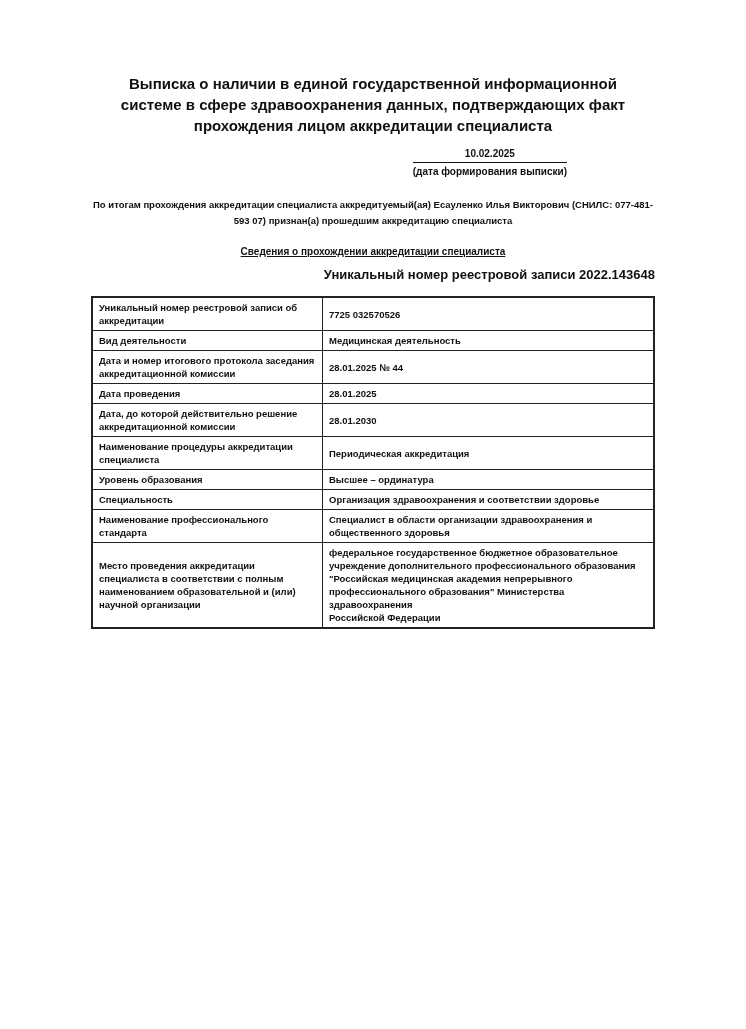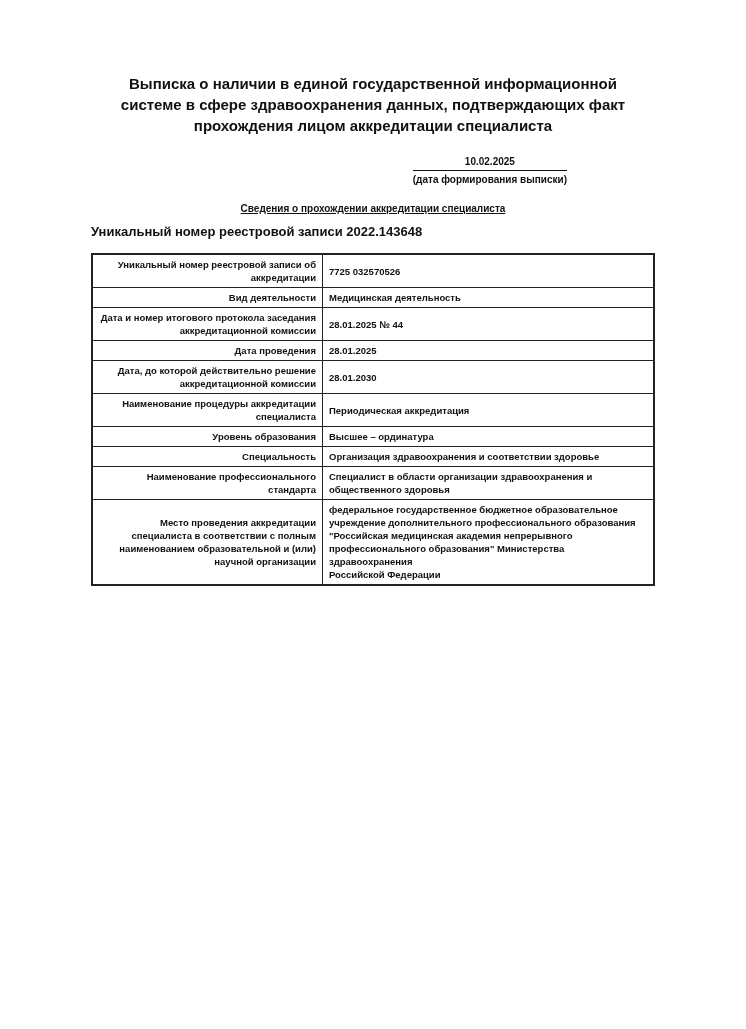--- a/index.html
+++ b/index.html
@@ -21,21 +21,21 @@
   }
   .doc-title {
     margin-top: 73px;
     text-align: center;
     font-size: 15px;
     line-height: 21px;
     white-space: pre-line;
   }
   .date-block {
     width: max-content;
-    margin: 20px 88px 0 auto;
+    margin: 12px 88px 0 auto;
     text-align: center;
     font-size: 10px;
   }
   .date-value {
     display: block;
     padding: 0 3px 2px 3px;
     line-height: 12px;
     border-bottom: 1.5px solid #111;
   }
   .date-caption {
@@ -53,56 +53,58 @@
   }
   .section-heading {
     margin-top: 16px;
     text-align: center;
     font-size: 10px;
     line-height: 13px;
     text-decoration: underline;
   }
   .registry-heading {
     margin-top: 9px;
-    text-align: left;
+    text-align: right;
     font-size: 13px;
     line-height: 16px;
   }
   table.acc-table {
     margin-top: 13px;
     width: 564px;
     border-collapse: collapse;
     border: 2px solid #222;
     table-layout: fixed;
   }
   table.acc-table td {
     border: 1px solid #222;
     font-size: 9.5px;
     line-height: 13px;
     vertical-align: middle;
     white-space: pre-line;
     padding: 3px 6px 3px 6px;
   }
-  td.cell-label { width: 217px; text-align: right; }
+  td.cell-label { width: 217px; }
   td.cell-value { padding-left: 9px; }
 </style>
 </head>
 <body>
 
 <div class="content">
 
   <div class="doc-title">Выписка о наличии в единой государственной информационной
 системе в сфере здравоохранения данных, подтверждающих факт
 прохождения лицом аккредитации специалиста</div>
 
   <div class="date-block">
     <span class="date-value">10.02.2025</span>
     <span class="date-caption">(дата формирования выписки)</span>
   </div>
 
+  <div class="intro">По итогам прохождения аккредитации специалиста аккредитуемый(ая) Есауленко Илья Викторович (СНИЛС: 077-481-
+593 07) признан(а) прошедшим аккредитацию специалиста</div>
 
   <div class="section-heading">Сведения о прохождении аккредитации специалиста</div>
 
   <div class="registry-heading">Уникальный номер реестровой записи 2022.143648</div>
 
   <table class="acc-table">
     <tbody>
       <tr>
         <td class="cell-label">Уникальный номер реестровой записи об
 аккредитации</td>

